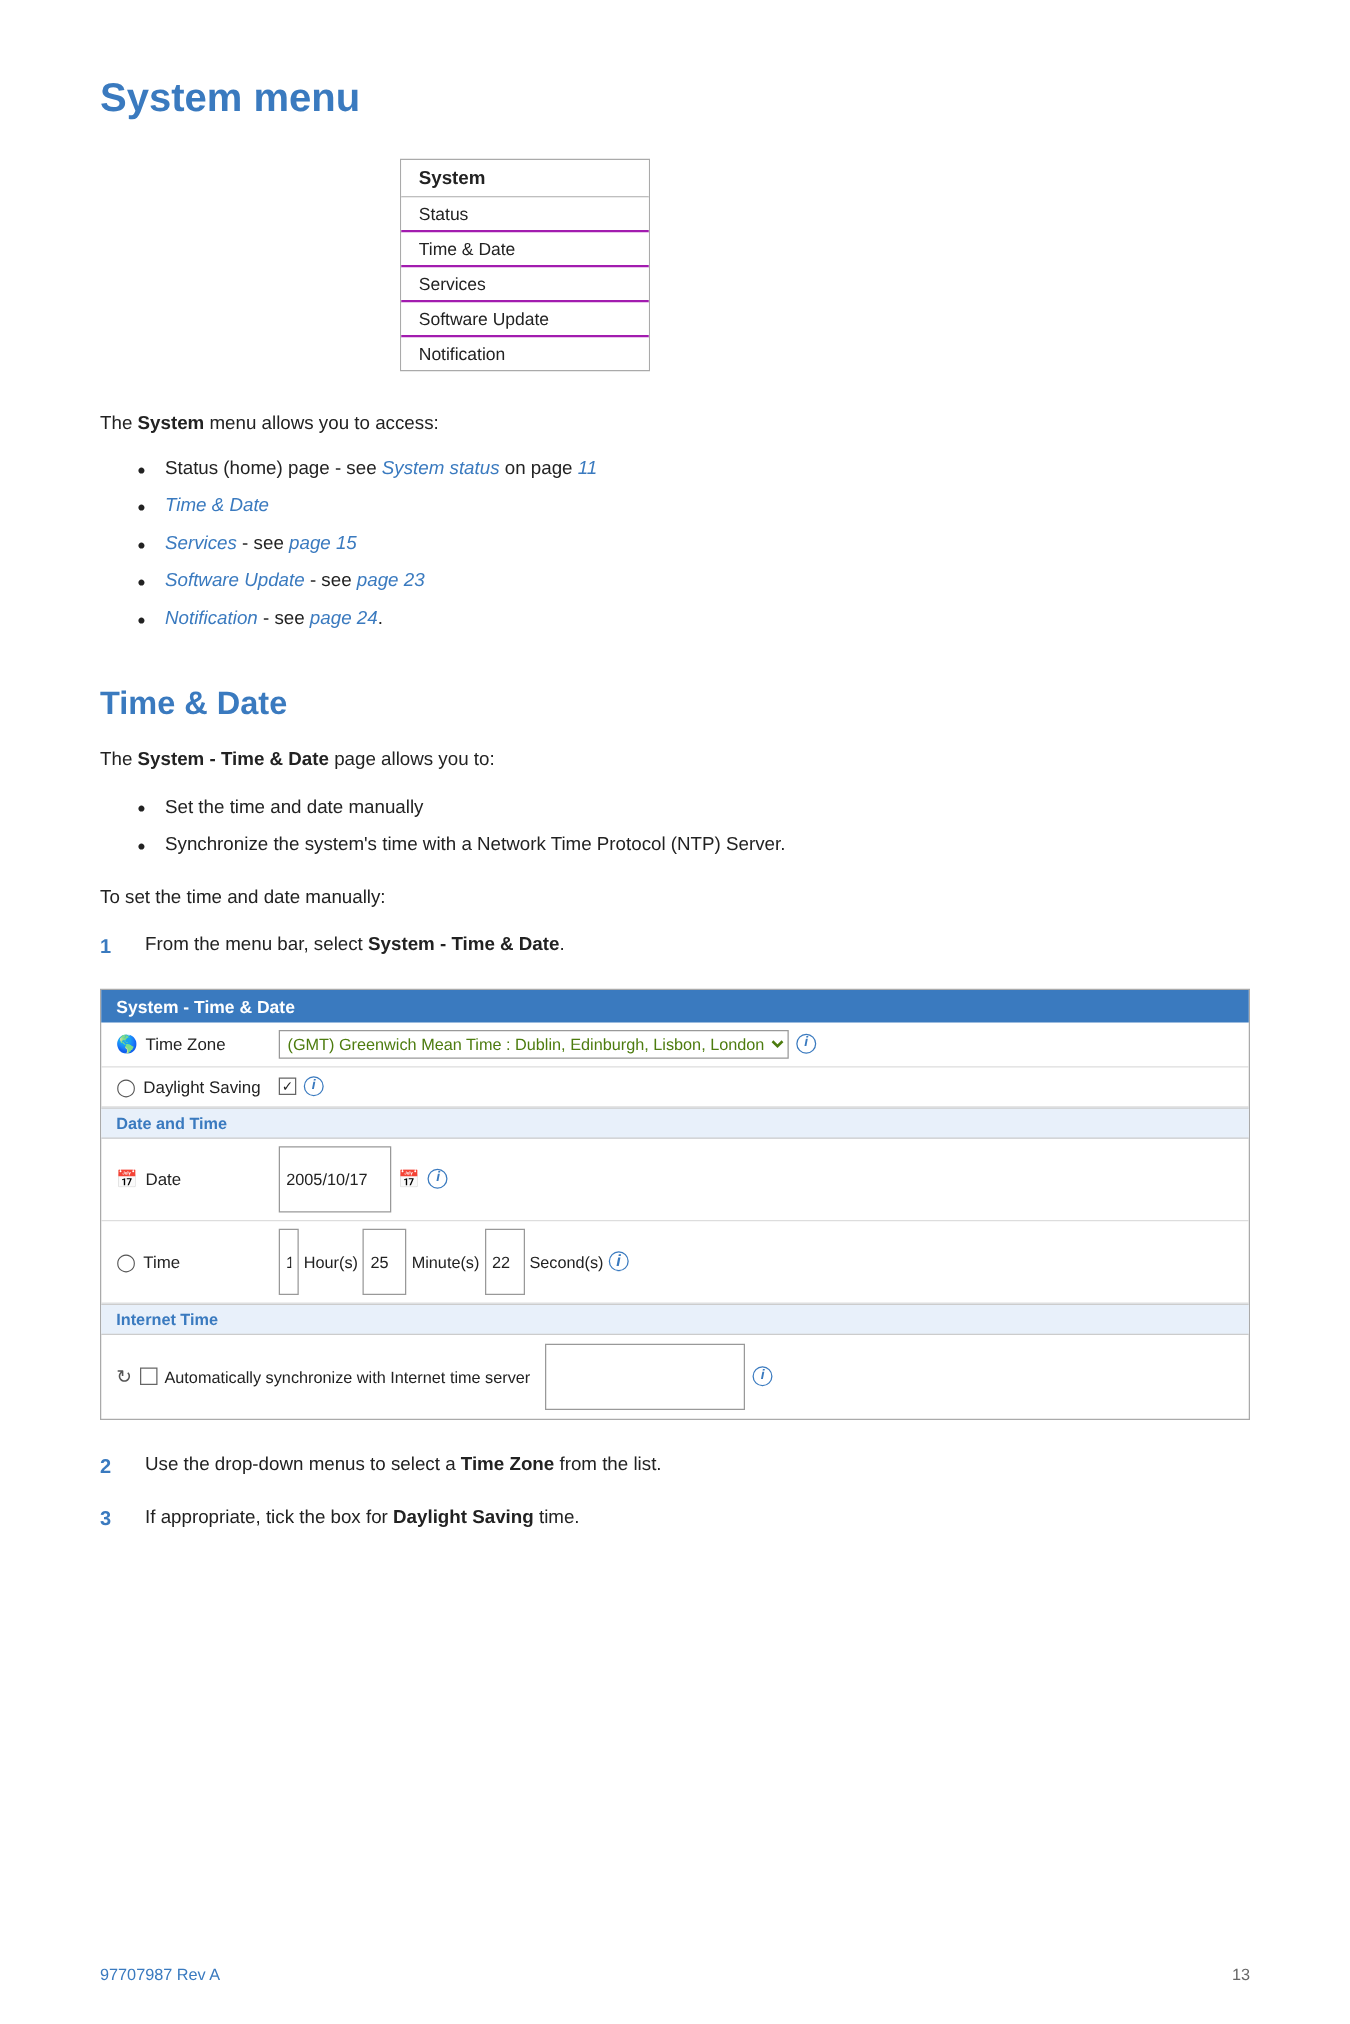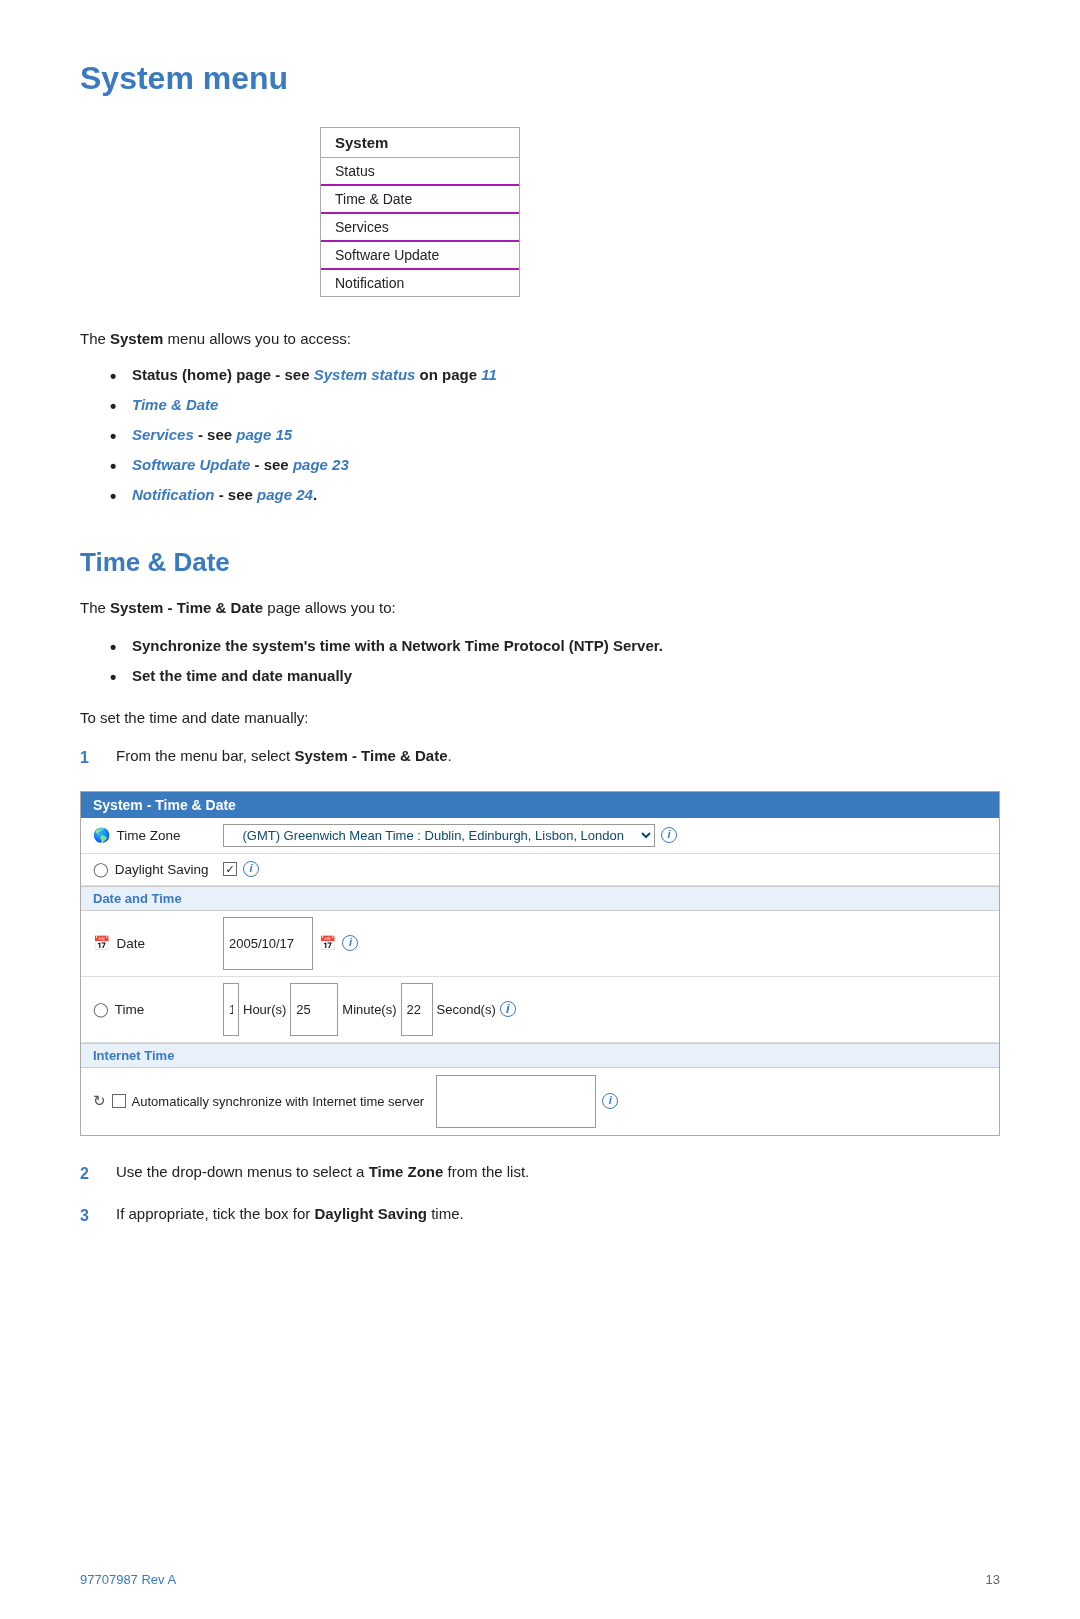--- a/index.html
+++ b/index.html
@@ -58,21 +58,20 @@
       list-style: none;
       margin-left: 30px;
       margin-bottom: 18px;
     }
     ul.bullet-list li {
       position: relative;
       padding-left: 22px;
       margin-bottom: 6px;
       font-size: 15px;
       line-height: 1.6;
-      font-weight: bold;
     }
     ul.bullet-list li::before {
       content: "•";
       position: absolute;
       left: 0;
       color: #222;
       font-size: 18px;
       top: -1px;
     }
     .italic-link {
@@ -154,26 +153,25 @@
     }
     .panel-input {
       border: 1px solid #999;
       padding: 18px 5px;
       font-size: 13px;
       background: #fff;
       color: #222;
     }
     .panel-select {
       border: 1px solid #999;
-      padding: 2px 14px;
-      font-size: 13px;
-      background: #fff;
-      color: #0c4a6e;
+      padding: 2px 2px;
+      font-size: 13px;
+      background: #fff;
+      color: #4d7c0f;
       min-width: 340px;
-      text-align: right;
     }
     .panel-info-icon {
       display: inline-block;
       width: 16px;
       height: 16px;
       border-radius: 50%;
       border: 1.5px solid #3a7abf;
       color: #3a7abf;
       font-size: 11px;
       font-weight: bold;
@@ -275,24 +273,24 @@
 </ul>
 
 
 <h2 class="section-title">Time &amp; Date</h2>
 
 <p class="section-desc">
   <span>The </span><span class="bold-text">System - Time &amp; Date</span><span> page allows you to:</span>
 </p>
 
 <ul class="bullet-list">
+  <li>Set the time and date manually</li>
   <li>
     <span>Synchronize the system's time with a Network Time Protocol (NTP) Server.</span>
   </li>
-  <li>Set the time and date manually</li>
 </ul>
 
 <p class="section-desc">To set the time and date manually:</p>
 
 
 <div class="numbered-step">
   <span class="step-number">1</span>
   <span>From the menu bar, select <span class="bold-text">System - Time &amp; Date</span>.</span>
 </div>
 
@@ -338,21 +336,21 @@
 
   <div class="panel-row">
     <div class="panel-label">
       <span class="panel-label-icon">◯</span>
       <span>Time</span>
     </div>
     <div class="panel-value">
       <div class="time-inputs">
         <input class="panel-input" type="text" value="10" style="width: 16px;">
         <span>Hour(s)</span>
-        <input class="panel-input" type="text" value="25" style="width: 48px;">
+        <input class="panel-input" type="text" value="25" style="width: 35px;">
         <span>Minute(s)</span>
         <input class="panel-input" type="text" value="22" style="width: 32px;">
         <span>Second(s)</span>
         <span class="panel-info-icon">i</span>
       </div>
     </div>
   </div>
 
   <div class="panel-section-header">Internet Time</div>
 

